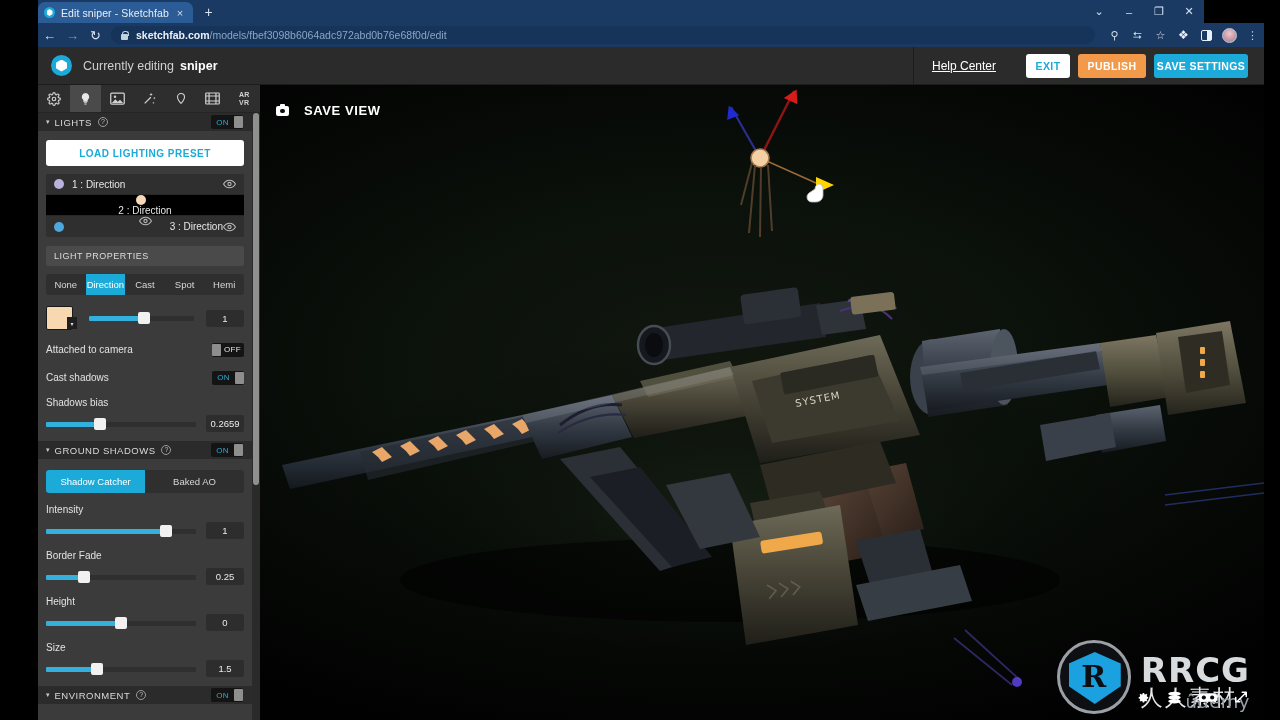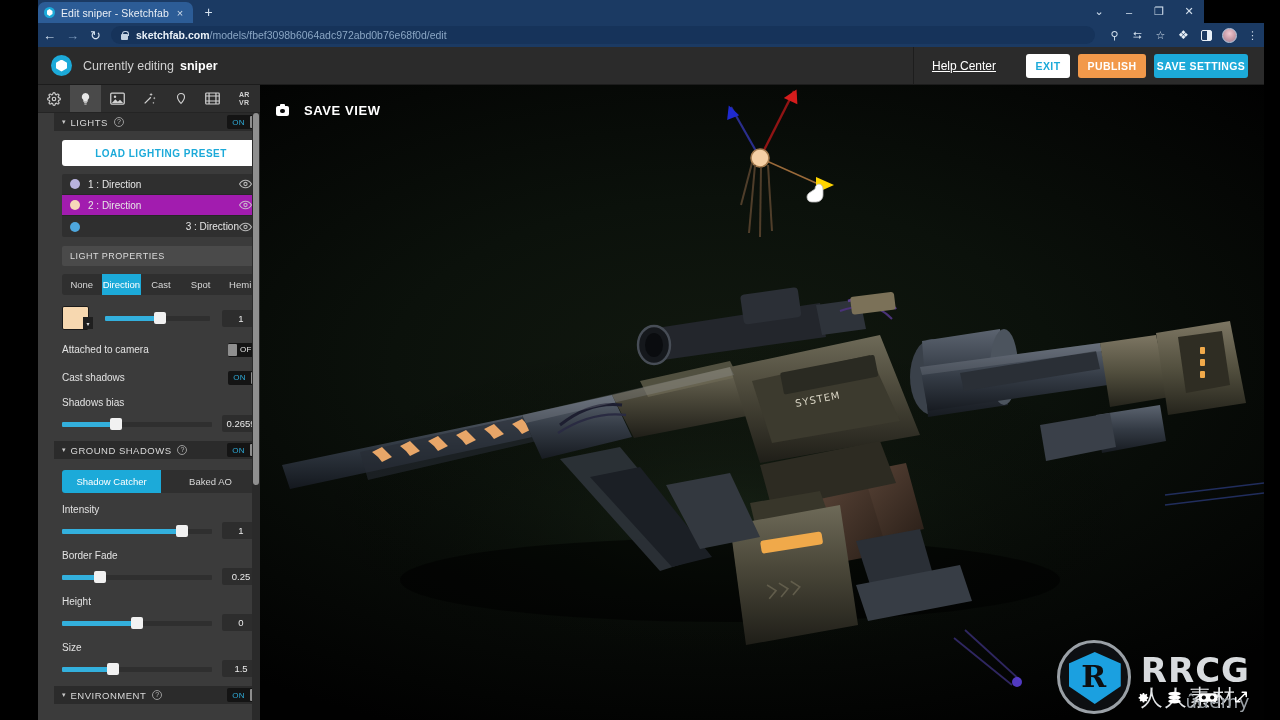--- a/index.html
+++ b/index.html
@@ -134,21 +134,21 @@
     border-bottom: 1px solid #242424;
   }
   .tool-tab {
     flex: 1 1 0; display: flex; align-items: center; justify-content: center;
     cursor: pointer; color: #d2d2d2; position: relative;
   }
   .tool-tab.active { background: #4a4a4a; }
   .tool-tab svg { display: block; }
   .tool-tab .arvr { font-size: 7px; font-weight: 700; line-height: 7.5px; text-align: center; letter-spacing:.2px; }
 
-  .scroll-area { height: 607px; position: relative; overflow: hidden; padding-left: 16px; }
+  .scroll-area { height: 607px; position: relative; overflow: hidden; }
   .scroll-inner { width: 214px; }
 
   .sec-head {
     height: 18px; background: #2b2b2b; display: flex; align-items: center;
     padding: 0 0 0 8px; position: relative;
   }
   .sec-caret { color:#c9c9c9; font-size:7px; margin-right:5px; }
   .sec-title { font-size: 9.5px; color: #d9d9d9; letter-spacing: .5px; }
   .help-dot {
     width: 10px; height: 10px; border-radius: 50%; border: 1px solid #9a9a9a;
@@ -174,21 +174,21 @@
     display: flex; align-items: center; justify-content: center;
     font-size: 10px; font-weight: 700; color: #1caad9; letter-spacing: .5px;
     cursor: pointer;
   }
 
   .light-list { margin-top: 8px; background: #2f2f2f; border-radius: 2px; overflow: hidden; }
   .light-row {
     height: 21px; display: flex; align-items: center; padding: 0 8px; cursor: pointer;
     border-bottom: 1px solid #272727;
   }
-  .light-row:nth-child(2) { background: #a21caf; }
+  .light-row:nth-child(2) { background: #000000; flex-direction: column; }
   .light-row:last-child { border-bottom: none; text-align: right; }
   .light-dot { width: 10px; height: 10px; border-radius: 50%; flex: 0 0 auto; margin-right: 8px; }
   .light-label { font-size: 10px; color: #e6e6e6; flex: 1 1 auto; }
   .eye { width: 13px; height: 10px; flex: 0 0 auto; opacity: .85; cursor: pointer; }
 
   .subhead {
     margin-top: 9px; height: 20px; background: #4a4a4a; border-radius: 2px;
     display: flex; align-items: center; padding: 0 8px;
     font-size: 9px; color: #dcdcdc; letter-spacing: .5px;
   }

